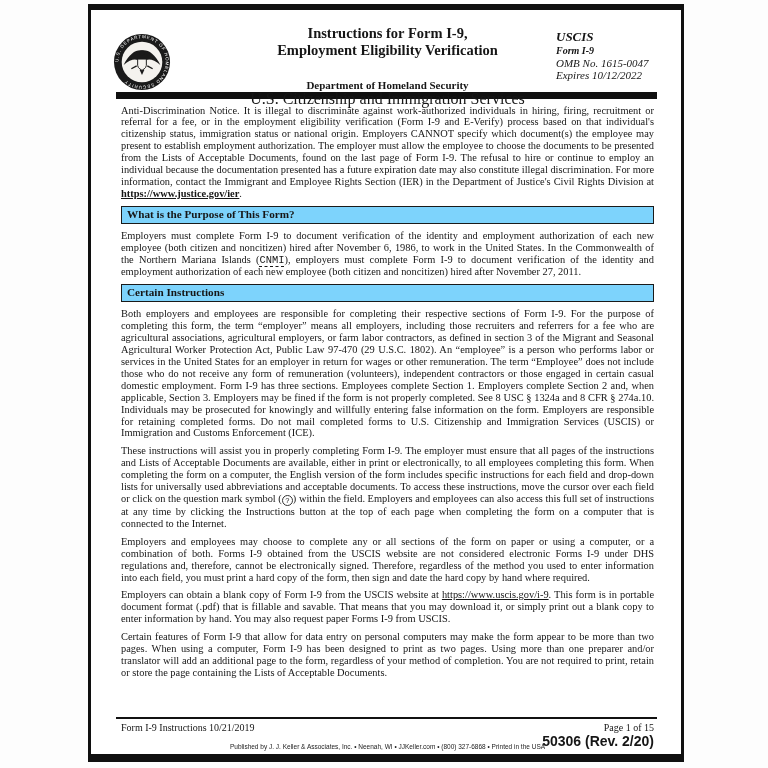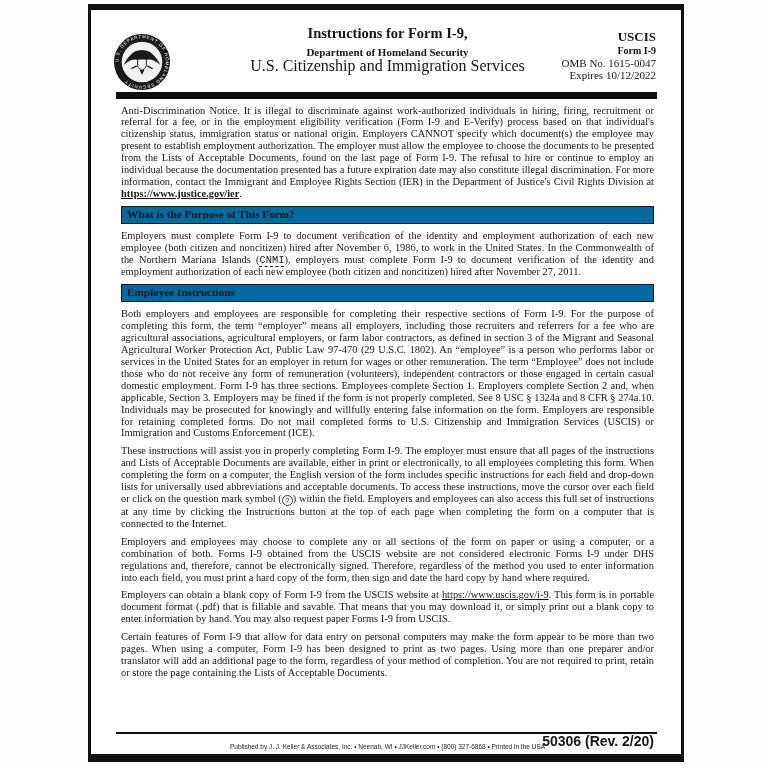--- a/index.html
+++ b/index.html
@@ -9,40 +9,40 @@
         background:#ffffff;
         border-top:6px solid #101010;border-bottom:8px solid #101010;
         border-left:3px solid #101010;border-right:3px solid #101010;}
   .content{position:relative;height:100%;box-sizing:border-box;padding:6px 27px 0 30px;}
 
   
   .hdr{position:relative;height:76px;}
   .seal{position:absolute;left:-8px;top:17px;width:58px;height:58px;}
   .title-block{text-align:center;padding-top:9px;}
   .t1{font-weight:bold;font-size:14.5px;line-height:17px;font-family:Liberation Serif, serif;}
-  .dept{font-weight:bold;font-size:11px;line-height:13px;margin-top:4px;}
+  .dept{font-weight:bold;font-size:11px;line-height:13px;margin-top:20px;}
   .agency{font-size:16px;line-height:12px;margin-top:1px;}
-  .uscis-block{position:absolute;right:-2px;top:13px;text-align:right;min-width:100px;}
+  .uscis-block{position:absolute;right:-2px;top:13px;text-align:left;min-width:100px;font-style:italic;}
   .u1{font-weight:bold;font-size:13px;line-height:15px;}
   .u2{font-weight:bold;font-size:10px;line-height:13px;}
   .u3{font-size:11px;line-height:12px;}
 
   .rule{height:6.5px;background:#101010;margin:0 -3px 0 -5px;}
 
   
   p.body{font-size:10.4px;line-height:11.9px;text-align:justify;margin:6px 0 0 0;}
   b{font-weight:normal;}
   .lnk{color:#161616;text-decoration:underline;cursor:pointer;}
   .lnk.bold{font-weight:bold;}
   .cnmi{border-bottom:1px dashed #161616;cursor:pointer;font-family:Liberation Mono, monospace;}
   .qmark{display:inline-block;width:9px;height:9px;border:1px solid #333;border-radius:50%;
          font-size:7.5px;line-height:9px;text-align:center;vertical-align:-1px;
          font-family:"Liberation Sans",sans-serif;}
 
-  .sect-box{margin-top:6px;border:1.5px solid #1a1a1a;background:#0369a1;
+  .sect-box{margin-top:6px;border:1.5px solid #1a1a1a;background:#7dd3fc;
             font-weight:bold;font-size:11.2px;line-height:13px;padding:1px 4px 2px 5px;}
 
   
   .footer{position:absolute;left:30px;right:27px;bottom:6px;}
   .f-rule{border-top:2px solid #111;margin:0 -3px 0 -5px;}
   .f-row{display:flex;justify-content:space-between;font-size:10px;line-height:13px;margin-top:2px;}
   .f-pub{position:relative;height:13px;margin-top:1px;text-align:center;}
   .f-pub-text{font-family:"Liberation Sans","DejaVu Sans",sans-serif;font-size:6.5px;color:#222;
               line-height:10px;}
   .f-part{position:absolute;right:0;top:-2px;font-family:"Liberation Sans","DejaVu Sans",sans-serif;
@@ -70,53 +70,58 @@
               <path d="M -19 3 C -13 -9 -6 -13 0 -12 C 6 -13 13 -9 19 3 C 13 -2 8 -3.5 4.5 -2 L -4.5 -2 C -8 -3.5 -13 -2 -19 3 Z"></path>
               <circle cx="0" cy="-9.5" r="2.6"></circle>
               <path d="M -2.5 8 L 0 13.5 L 2.5 8 Z"></path>
             </g>
             <path d="M -4.5 -3 L 4.5 -3 L 4.5 3.5 C 4.5 6.5 0 8.5 0 8.5 C 0 8.5 -4.5 6.5 -4.5 3.5 Z" fill="#f4f2ee" stroke="#1a1a1a" stroke-width="1"></path>
             <path d="M -5.5 4 L -11 7 M 5.5 4 L 11 7" stroke="#1a1a1a" stroke-width="1.4" fill="none"></path>
           </svg>
         </div>
         <div class="title-block">
           <div class="t1">Instructions for Form I-9,</div>
+          <div class="t1">Employment Eligibility Verification</div>
           <div class="dept">Department of Homeland Security</div>
           <div class="agency">U.S. Citizenship and Immigration Services</div>
         </div>
         <div class="uscis-block">
           <div class="u1">USCIS</div>
           <div class="u2">Form I-9</div>
           <div class="u3">OMB No. 1615-0047</div>
           <div class="u3">Expires 10/12/2022</div>
         </div>
       </header>
 
       <div class="rule"></div>
 
       <p class="body"><b>Anti-Discrimination Notice.</b><span> It is illegal to discriminate against work-authorized individuals in hiring, firing, recruitment or referral for a fee, or in the employment eligibility verification (Form I-9 and E-Verify) process based on that individual's citizenship status, immigration status or national origin. Employers CANNOT specify which document(s) the employee may present to establish employment authorization. The employer must allow the employee to choose the documents to be presented from the Lists of Acceptable Documents, found on the last page of Form I-9. The refusal to hire or continue to employ an individual because the documentation presented has a future expiration date may also constitute illegal discrimination. For more information, contact the Immigrant and Employee Rights Section (IER) in the Department of Justice's Civil Rights Division at </span><a class="lnk bold">https://www.justice.gov/ier</a><span>.</span></p>
 
       <div class="sect-box"><span>What is the Purpose of This Form?</span></div>
 
       <p class="body"><span>Employers must complete Form I-9 to document verification of the identity and employment authorization of each new employee (both citizen and noncitizen) hired after November 6, 1986, to work in the United States. In the Commonwealth of the Northern Mariana Islands (</span><span class="cnmi">CNMI</span><span>), employers must complete Form I-9 to document verification of the identity and employment authorization of each new employee (both citizen and noncitizen) hired after November 27, 2011.</span></p>
 
-      <div class="sect-box"><span>Employee Instructions</span></div>
+      <div class="sect-box"><span>Certain Instructions</span></div>
 
       <p class="body"><span>Both employers and employees are responsible for completing their respective sections of Form I-9. For the purpose of completing this form, the term “employer” means all employers, including those recruiters and referrers for a fee who are agricultural associations, agricultural employers, or farm labor contractors, as defined in section 3 of the Migrant and Seasonal Agricultural Worker Protection Act, Public Law 97-470 (29 U.S.C. 1802). An “employee” is a person who performs labor or services in the United States for an employer in return for wages or other remuneration. The term “Employee” does not include those who do not receive any form of remuneration (volunteers), independent contractors or those engaged in certain casual domestic employment. Form I-9 has three sections. Employees complete Section 1. Employers complete Section 2 and, when applicable, Section 3. Employers may be fined if the form is not properly completed. See 8 USC § 1324a and 8 CFR § 274a.10. Individuals may be prosecuted for knowingly and willfully entering false information on the form. Employers are responsible for retaining completed forms. </span><b>Do not mail completed forms to U.S. Citizenship and Immigration Services (USCIS) or Immigration and Customs Enforcement (ICE).</b></p>
 
       <p class="body"><span>These instructions will assist you in properly completing Form I-9. The employer must ensure that all pages of the instructions and Lists of Acceptable Documents are available, either in print or electronically, to all employees completing this form. When completing the form on a computer, the English version of the form includes specific instructions for each field and drop-down lists for universally used abbreviations and acceptable documents. To access these instructions, move the cursor over each field or click on the question mark symbol (</span><span class="qmark">?</span><span>) within the field. Employers and employees can also access this full set of instructions at any time by clicking the Instructions button at the top of each page when completing the form on a computer that is connected to the Internet.</span></p>
 
       <p class="body">Employers and employees may choose to complete any or all sections of the form on paper or using a computer, or a combination of both. Forms I-9 obtained from the USCIS website are not considered electronic Forms I-9 under DHS regulations and, therefore, cannot be electronically signed. Therefore, regardless of the method you used to enter information into each field, you must print a hard copy of the form, then sign and date the hard copy by hand where required.</p>
 
       <p class="body"><span>Employers can obtain a blank copy of Form I-9 from the USCIS website at </span><a class="lnk">https://www.uscis.gov/i-9</a><span>. This form is in portable document format (.pdf) that is fillable and savable. That means that you may download it, or simply print out a blank copy to enter information by hand. You may also request paper Forms I-9 from USCIS.</span></p>
 
       <p class="body">Certain features of Form I-9 that allow for data entry on personal computers may make the form appear to be more than two pages. When using a computer, Form I-9 has been designed to print as two pages. Using more than one preparer and/or translator will add an additional page to the form, regardless of your method of completion. You are not required to print, retain or store the page containing the Lists of Acceptable Documents.</p>
 
       <footer class="footer">
         <div class="f-rule"></div>
+        <div class="f-row">
+          <span>Form I-9 Instructions 10/21/2019</span>
+          <span>Page 1 of 15</span>
+        </div>
         <div class="f-pub">
           <span class="f-pub-text">Published by J. J. Keller &amp; Associates, Inc. • Neenah, WI • JJKeller.com • (800) 327-6868 • Printed in the USA</span>
           <span class="f-part">50306 (Rev. 2/20)</span>
         </div>
       </footer>
 
     </div>
   </div>
 </div>
 

